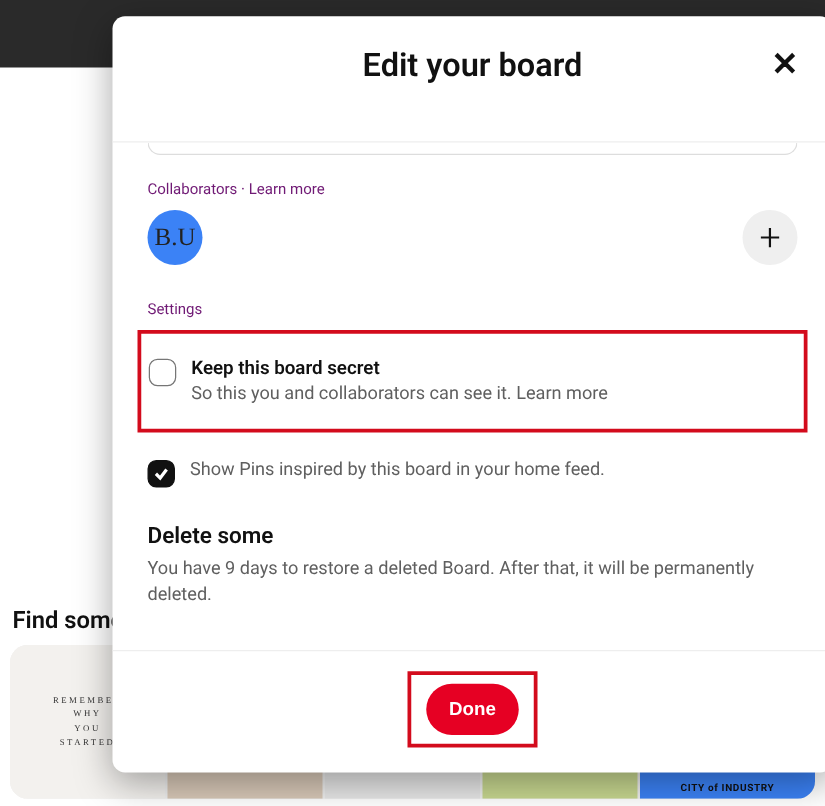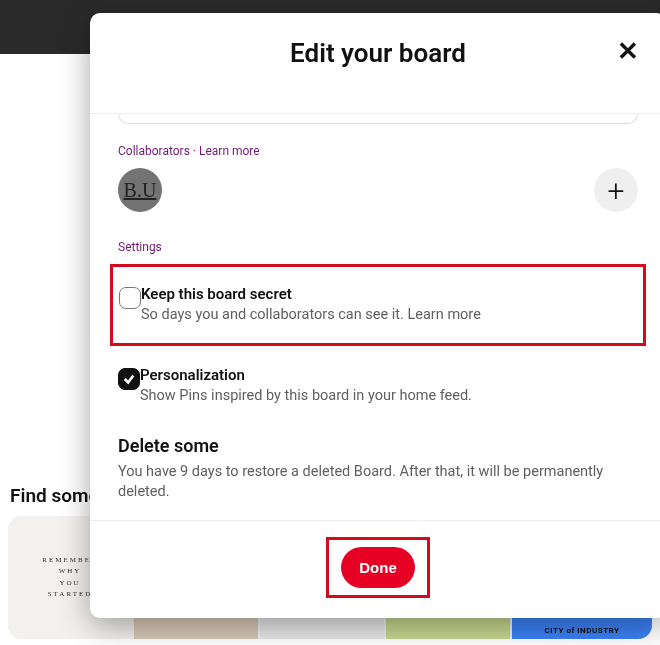--- a/index.html
+++ b/index.html
@@ -147,44 +147,44 @@
     }
     .collab-row {
       display: flex;
       align-items: center;
       justify-content: space-between;
       margin-bottom: 28px;
     }
     .avatar {
       width: 44px; height: 44px;
       border-radius: 50%;
-      background: #737373;
+      background: #3b82f6;
       display: flex;
       align-items: center;
       justify-content: center;
       font-family: 'Brush Script MT', cursive;
       font-size: 20px;
       color: #222;
-      text-decoration: underline;
     }
     .add-btn {
       width: 44px; height: 44px;
       border-radius: 50%;
       background: #efefef;
       display: flex;
       align-items: center;
       justify-content: center;
       font-size: 30px;
       font-weight: 300;
       color: #111;
       cursor: pointer;
     }
     .learn-link { cursor: pointer; }
     .setting-row {
       display: flex;
+      gap: 12px;
       padding: 10px 0 10px;
       align-items: flex-start;
     }
     .highlight-box {
       border: 3px solid #d30b1c;
       padding: 8px 6px;
       margin: 0 -8px 10px;
     }
     .checkbox {
       width: 22px; height: 22px;
@@ -296,34 +296,33 @@
     </div>
 
     <div class="section-label">Settings</div>
 
     <div class="highlight-box">
       <div class="setting-row">
         <div class="checkbox"></div>
         <div>
           <div class="setting-title">Keep this board secret</div>
           <div class="setting-desc">
-            <span>So days you and collaborators can see it. </span><span class="learn-link">Learn more</span>
+            <span>So this you and collaborators can see it. </span><span class="learn-link">Learn more</span>
           </div>
         </div>
       </div>
     </div>
 
     <div class="setting-row">
       <div class="checkbox checked">
         <svg class="checkmark" viewBox="0 0 14 14">
             <path d="M2 7 L6 11 L12 3"></path>
           </svg>
       </div>
       <div>
-        <div class="setting-title">Personalization</div>
         <div class="setting-desc">Show Pins inspired by this board in your home feed.</div>
       </div>
     </div>
 
     <div class="action-block">
       <div class="action-title">Delete some</div>
       <div class="setting-desc">You have 9 days to restore a deleted Board. After that, it will be permanently deleted.</div>
     </div>
   </div>
 

